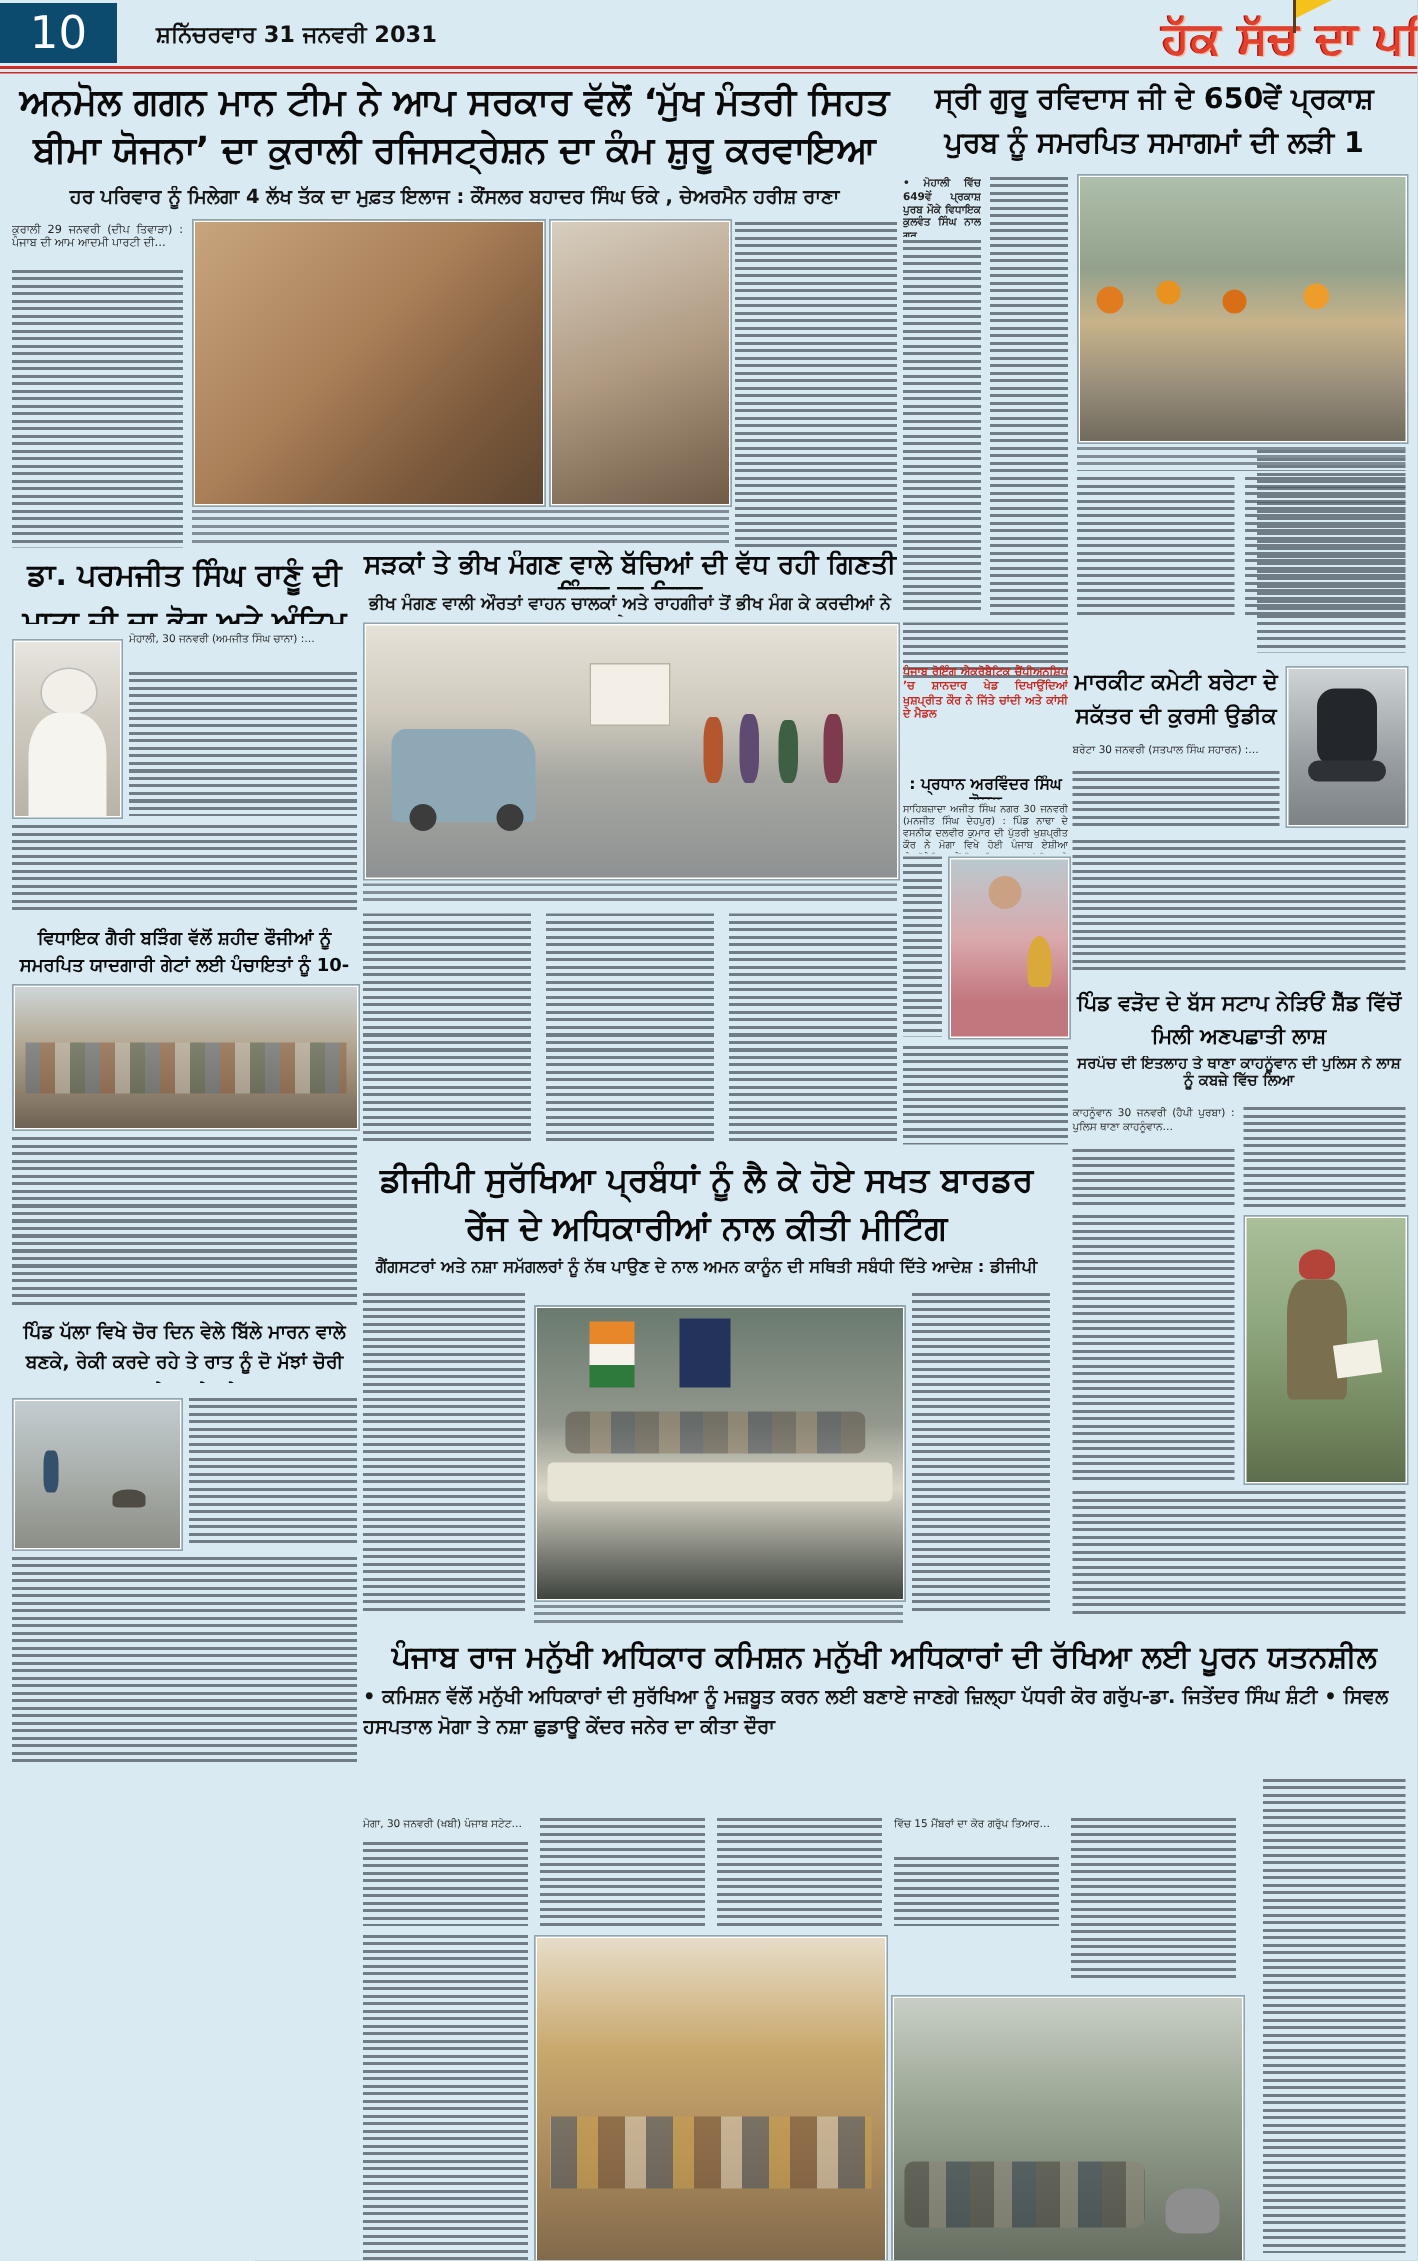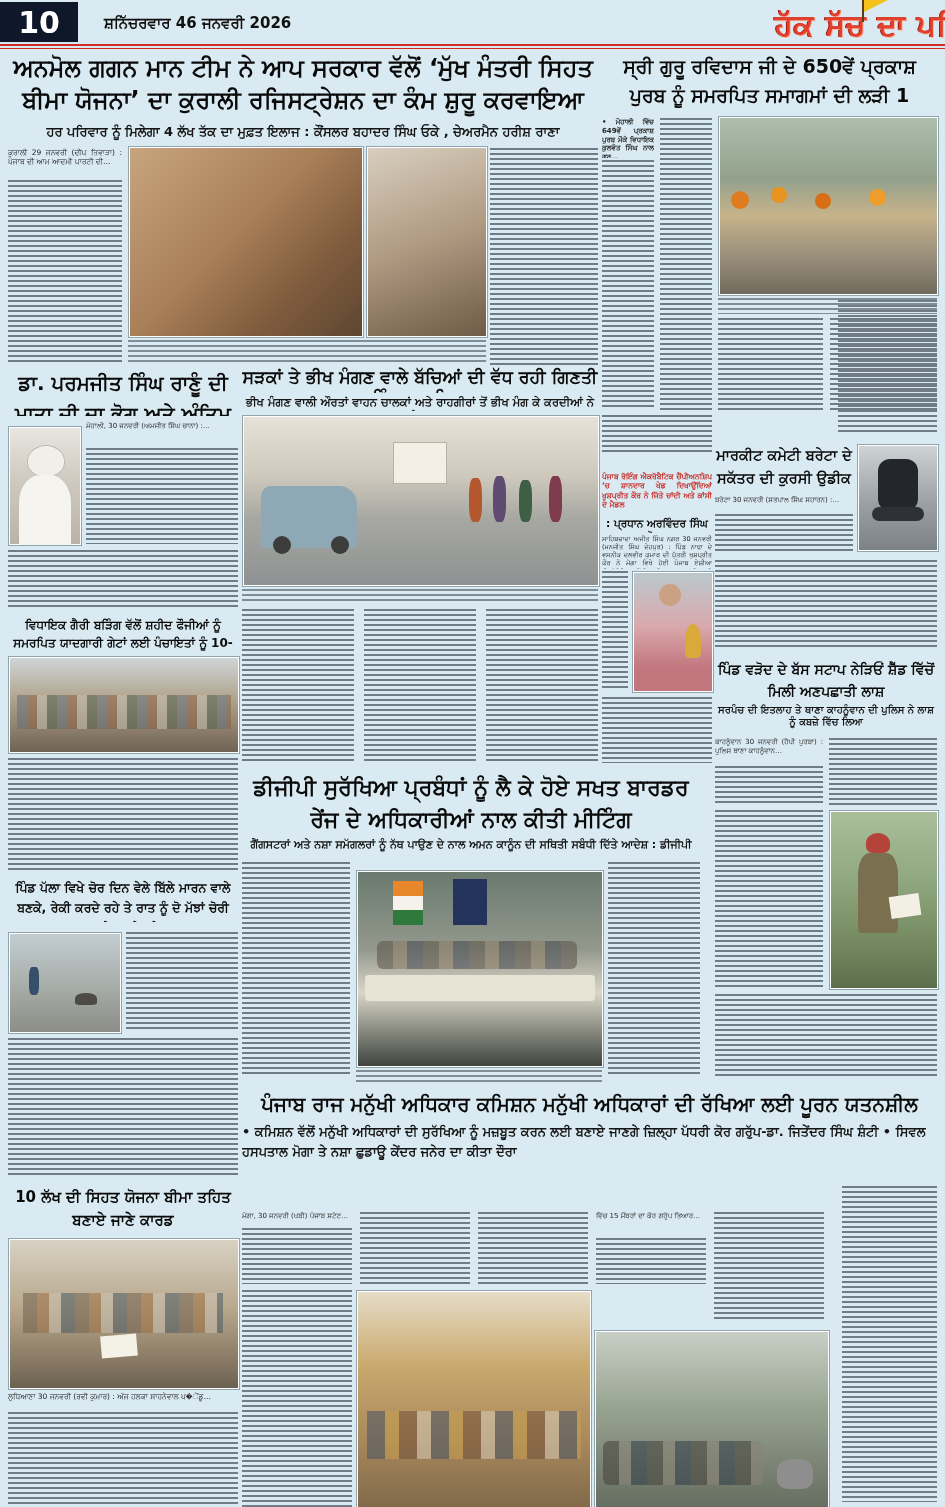--- a/index.html
+++ b/index.html
@@ -7,35 +7,35 @@
   #canvas{position:relative;width:945px;height:1507px;margin:0 auto;background:#d9eaf2;overflow:hidden;}
   .abs{position:absolute;}
   .h{font-weight:700;color:#0a0a0a;text-align:center;overflow:hidden;}
   .sub{font-weight:700;color:#151515;text-align:center;overflow:hidden;}
   .snippet{color:#222;text-align:justify;overflow:hidden;line-height:1.25;}
   .red{color:#c62822;}
   .tx{background-image:repeating-linear-gradient(to bottom,#47525c 0,#47525c 2px,transparent 2px,transparent 5px);opacity:.72;}
   .txl{background-image:repeating-linear-gradient(to bottom,#6a7680 0,#6a7680 2px,transparent 2px,transparent 5px);opacity:.7;}
   .ph{border:1px solid #90a4ae;box-shadow:0 0 0 1px #ffffff inset;overflow:hidden;}
   .rule{background:#cf2b24;}
-  #pagenum{background:#0f172a;color:#fff;font-weight:700;font-size:30px;display:flex;align-items:center;justify-content:center;}
+  #pagenum{background:#0c4a6e;color:#fff;font-weight:400;font-size:30px;display:flex;align-items:center;justify-content:center;}
   #masthead{color:#e2402c;font-weight:800;font-size:29px;letter-spacing:1px;text-shadow:1px 1px 0 #f7b9a4, -1px 0 0 #a8170f;white-space:nowrap;}
   .flagpen{width:0;height:0;border-top:13px solid #f5c21b;border-right:26px solid transparent;}
   .flagpole{width:2px;height:22px;background:#5a3b1c;}
   .cap{opacity:.8;}
 </style>
 </head>
 <body>
 
 <div id="canvas">
 
   <div class="abs" id="pagenum" style="left:0;top:2;width:78px;height:40px;top:2px;">
     <span>10</span>
   </div>
-  <div class="abs" style="left:104px;top:14px;font-size:15px;font-weight:700;color:#111;">ਸ਼ਨਿੱਚਰਵਾਰ 46 ਜਨਵਰੀ 2026</div>
+  <div class="abs" style="left:104px;top:14px;font-size:15px;font-weight:700;color:#111;">ਸ਼ਨਿੱਚਰਵਾਰ 31 ਜਨਵਰੀ 2031</div>
   <div class="abs" id="masthead" style="left:775px;top:8px;">ਹੱਕ ਸੱਚ ਦਾ ਪਹਿਰੇਦਾਰ</div>
   <div class="abs" style="left:862px;top:0px;">
     <div class="flagpen"></div>
     <div class="flagpole" style="margin-left:0px;margin-top:-13px;"></div>
   </div>
   <div class="abs rule" style="left:0;top:44px;width:945px;height:2px;"></div>
   <div class="abs rule" style="left:0;top:48px;width:945px;height:1px;"></div>
 
   <div class="abs" style="left:8px;top:52px;width:590px;height:313px;">
     <div class="h" style="font-size:24px;line-height:1.35;height:68px;">ਅਨਮੋਲ ਗਗਨ ਮਾਨ ਟੀਮ ਨੇ ਆਪ ਸਰਕਾਰ ਵੱਲੋਂ ‘ਮੁੱਖ ਮੰਤਰੀ ਸਿਹਤ ਬੀਮਾ ਯੋਜਨਾ’ ਦਾ ਕੁਰਾਲੀ ਰਜਿਸਟ੍ਰੇਸ਼ਨ ਦਾ ਕੰਮ ਸ਼ੁਰੂ ਕਰਵਾਇਆ</div>
@@ -109,21 +109,21 @@
       <div style="position:absolute;left:306px;top:60px;width:13px;height:46px;border-radius:35%;background:#7d3b4d;"></div>
     </div>
     <div class="abs txl cap" style="left:0;top:222px;width:356px;height:14px;"></div>
     <div class="abs tx" style="left:0;top:242px;width:112px;height:152px;"></div>
     <div class="abs tx" style="left:122px;top:242px;width:112px;height:152px;"></div>
     <div class="abs tx" style="left:244px;top:242px;width:112px;height:152px;"></div>
   </div>
 
   <div class="abs" style="left:602px;top:415px;width:110px;height:352px;">
     <div class="abs tx" style="left:0;top:0;width:110px;height:38px;"></div>
-    <div class="snippet red abs" style="left:0;top:57px;width:110px;height:58px;font-size:7.5px;font-weight:700;">ਪੰਜਾਬ ਰੋਇੰਗ ਐਕਰੋਬੈਟਿਕ ਚੈਂਪੀਅਨਸ਼ਿਪ ’ਚ ਸ਼ਾਨਦਾਰ ਖੇਡ ਦਿਖਾਉਂਦਿਆਂ ਖੁਸ਼ਪ੍ਰੀਤ ਕੌਰ ਨੇ ਜਿੱਤੇ ਚਾਂਦੀ ਅਤੇ ਕਾਂਸੀ ਦੇ ਮੈਡਲ</div>
+    <div class="snippet red abs" style="left:0;top:28px;width:110px;height:58px;font-size:7.5px;font-weight:700;">ਪੰਜਾਬ ਰੋਇੰਗ ਐਕਰੋਬੈਟਿਕ ਚੈਂਪੀਅਨਸ਼ਿਪ ’ਚ ਸ਼ਾਨਦਾਰ ਖੇਡ ਦਿਖਾਉਂਦਿਆਂ ਖੁਸ਼ਪ੍ਰੀਤ ਕੌਰ ਨੇ ਜਿੱਤੇ ਚਾਂਦੀ ਅਤੇ ਕਾਂਸੀ ਦੇ ਮੈਡਲ</div>
     <div class="h" style="position:absolute;left:0;top:102px;width:110px;font-size:10.5px;height:16px;">: ਪ੍ਰਧਾਨ ਅਰਵਿੰਦਰ ਸਿੰਘ ਗੋਸਲ</div>
     <div class="abs snippet" style="left:0;top:120px;width:110px;height:34px;font-size:6.5px;">ਸਾਹਿਬਜ਼ਾਦਾ ਅਜੀਤ ਸਿੰਘ ਨਗਰ 30 ਜਨਵਰੀ (ਮਨਜੀਤ ਸਿੰਘ ਦੇਹਪੁਰ) : ਪਿੰਡ ਨਾਢਾ ਦੇ ਵਸਨੀਕ ਦਲਵੀਰ ਕੁਮਾਰ ਦੀ ਪੁੱਤਰੀ ਖੁਸ਼ਪ੍ਰੀਤ ਕੌਰ ਨੇ ਮੋਗਾ ਵਿਖੇ ਹੋਈ ਪੰਜਾਬ ਏਸ਼ੀਆ ਐਕਰੋਬੈਟਿਕ ਚੈਂਪੀਅਨਸ਼ਿਪ ’ਚ ਚਾਂਦੀ ਅਤੇ ਕਾਂਸੀ ਦੇ ਮੈਡਲ ਜਿੱਤੇ। ਹੁਣ ਖੁਸ਼ਪ੍ਰੀਤ ਕੌਰ ਸਰਕਾਰੀ ਮਾਡਲ ਸਕੂਲ ਸੈਕਟਰ-18 ਚੰਡੀਗੜ੍ਹ ’ਚ…</div>
     <div class="abs tx" style="left:0;top:156px;width:26px;height:120px;"></div>
     <div class="abs ph" style="left:30px;top:156px;width:80px;height:120px;background:linear-gradient(180deg,#b9c9cf 0%,#d9a9ac 45%,#c2767e 80%);">
       <div style="position:absolute;left:26px;top:12px;width:22px;height:22px;border-radius:50%;background:#caa183;"></div>
       <div style="position:absolute;left:52px;top:52px;width:16px;height:34px;background:#d9a93a;border-radius:50% 50% 20% 20%;"></div>
     </div>
     <div class="abs tx" style="left:0;top:282px;width:110px;height:66px;"></div>
   </div>
 
@@ -169,29 +169,20 @@
         <div style="height:15px;background:#2e7a3c;"></div>
       </div>
       <div style="position:absolute;left:96px;top:8px;width:34px;height:46px;background:#24335c;"></div>
       <div style="position:absolute;left:20px;top:70px;width:200px;height:28px;background:repeating-linear-gradient(to right,#5b5146 0 16px,#8a7a62 16px 30px,#44484f 30px 46px);opacity:.55;border-radius:6px;"></div>
       <div style="position:absolute;left:8px;top:104px;width:230px;height:26px;background:#e8e4d5;border-radius:4px;"></div>
     </div>
     <div class="abs tx" style="left:366px;top:90px;width:92px;height:214px;"></div>
     <div class="abs txl cap" style="left:114px;top:298px;width:246px;height:14px;"></div>
   </div>
 
-  <div class="abs" style="left:8px;top:1186px;width:230px;height:316px;">
-    <div class="h" style="font-size:15px;line-height:1.55;height:48px;">10 ਲੱਖ ਦੀ ਸਿਹਤ ਯੋਜਨਾ ਬੀਮਾ ਤਹਿਤ ਬਣਾਏ ਜਾਣੇ ਕਾਰਡ</div>
-    <div class="abs ph" style="left:0;top:52px;width:230px;height:150px;background:linear-gradient(180deg,#d8d2c4 0%,#b9a98e 45%,#8a7b66 80%,#6a604f);">
-      <div style="position:absolute;left:14px;top:54px;width:200px;height:40px;background:repeating-linear-gradient(to right,#6a5a48 0 14px,#9a6a3a 14px 26px,#c9c2b2 26px 38px,#41525f 38px 52px);opacity:.5;"></div>
-      <div style="position:absolute;left:92px;top:96px;width:36px;height:22px;background:#f4f1e6;transform:rotate(-5deg);"></div>
-    </div>
-    <div class="abs snippet" style="left:0;top:206px;width:230px;height:16px;font-size:7.5px;">ਲੁਧਿਆਣਾ 30 ਜਨਵਰੀ (ਰਵੀ ਕੁਮਾਰ) : ਅੱਜ ਹਲਕਾ ਸਾਹਨੇਵਾਲ ਪ�ੇਂਡੂ…</div>
-    <div class="abs tx" style="left:0;top:226px;width:230px;height:272px;"></div>
-  </div>
 
   <div class="abs" style="left:242px;top:1176px;width:596px;height:326px;margin-top:36px;">
     <div class="abs snippet" style="left:0;top:0;width:110px;height:14px;font-size:7px;">ਮੋਗਾ, 30 ਜਨਵਰੀ (ਖਬੀ) ਪੰਜਾਬ ਸਟੇਟ…</div>
     <div class="abs tx" style="left:0;top:16px;width:110px;height:56px;"></div>
     <div class="abs tx" style="left:118px;top:0;width:110px;height:72px;"></div>
     <div class="abs tx" style="left:236px;top:0;width:110px;height:72px;"></div>
     <div class="abs snippet" style="left:354px;top:0;width:110px;height:24px;font-size:7px;">ਵਿੱਚ 15 ਮੈਂਬਰਾਂ ਦਾ ਕੋਰ ਗਰੁੱਪ ਤਿਆਰ…</div>
     <div class="abs tx" style="left:354px;top:26px;width:110px;height:46px;"></div>
     <div class="abs tx" style="left:472px;top:0;width:110px;height:108px;"></div>
     <div class="abs tx" style="left:0;top:78px;width:110px;height:248px;"></div>

